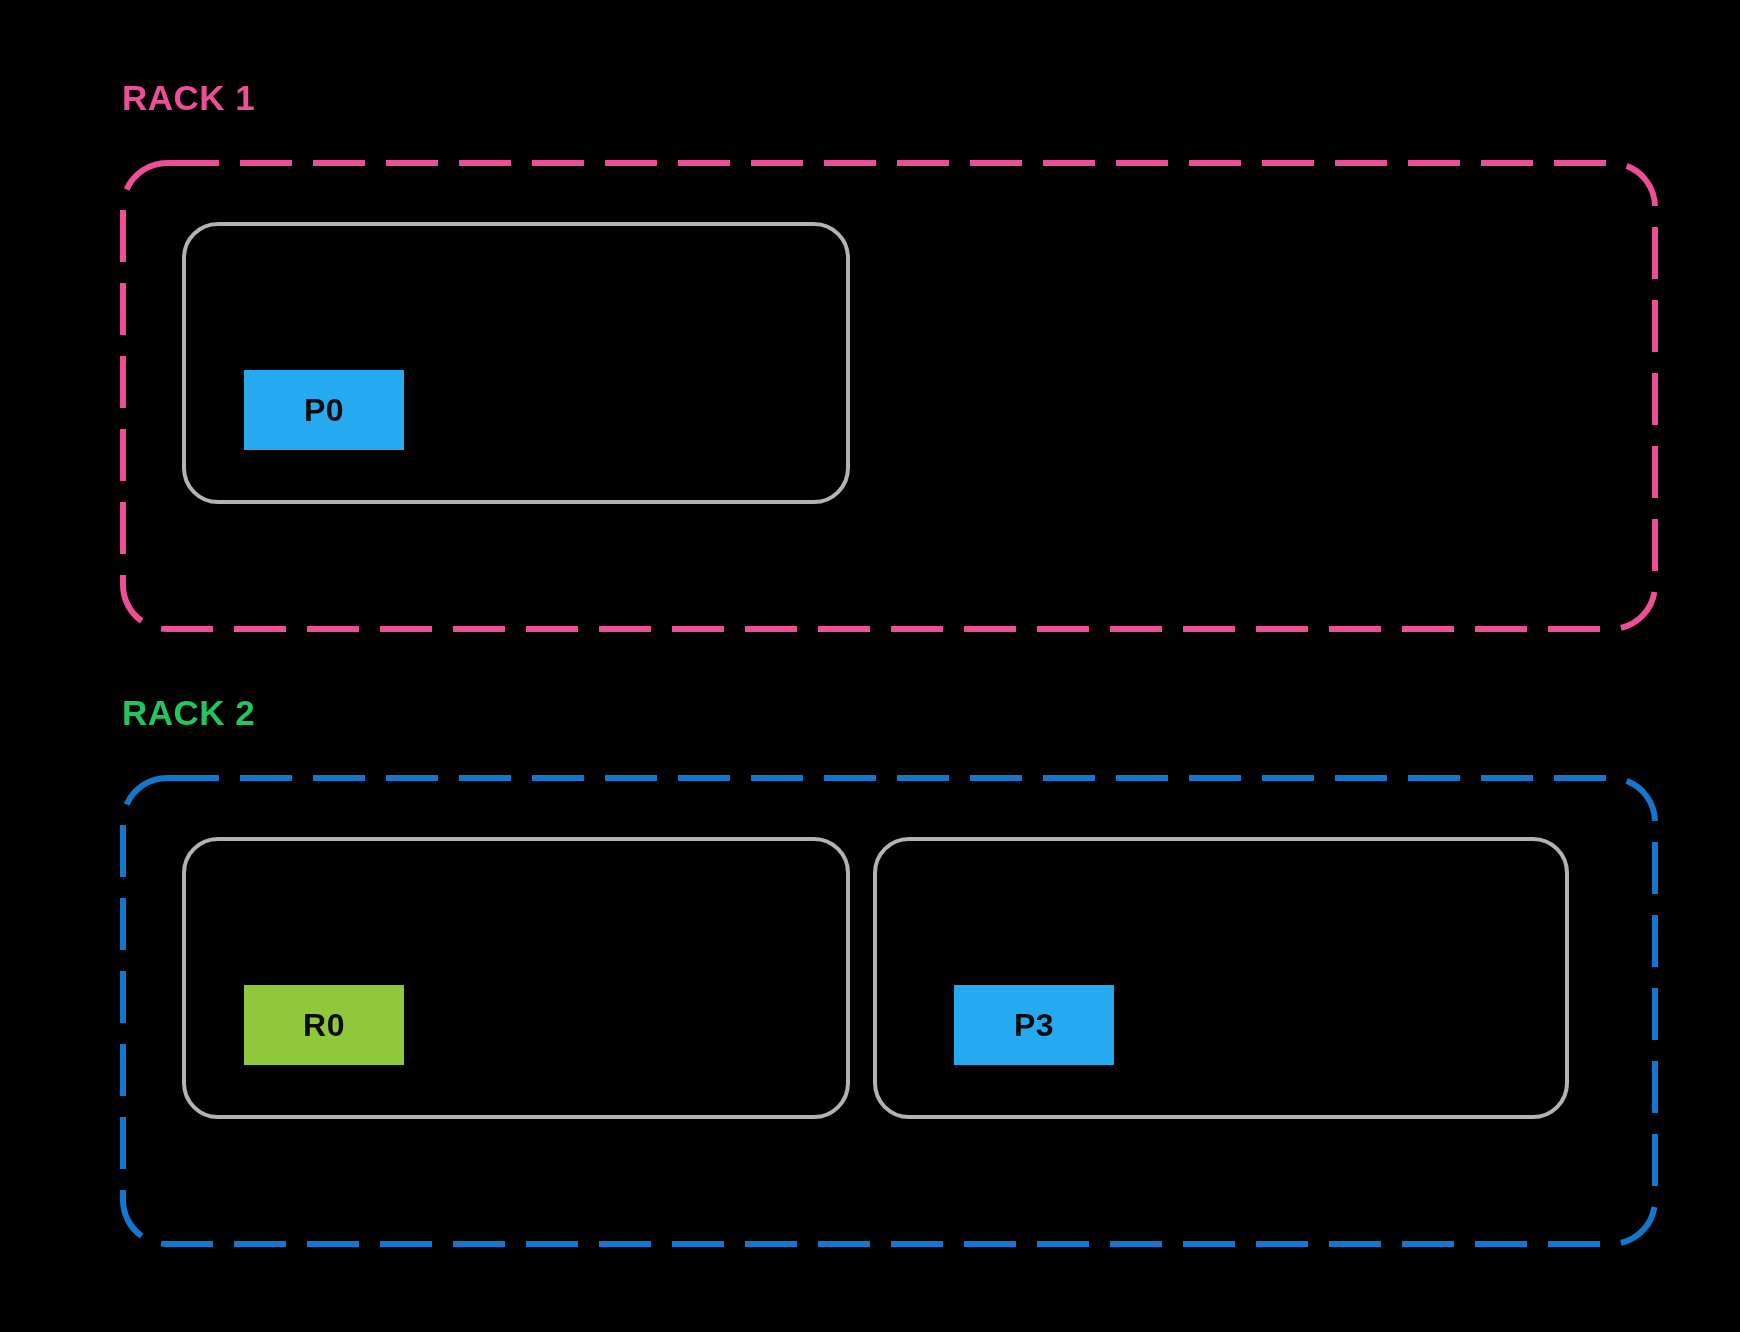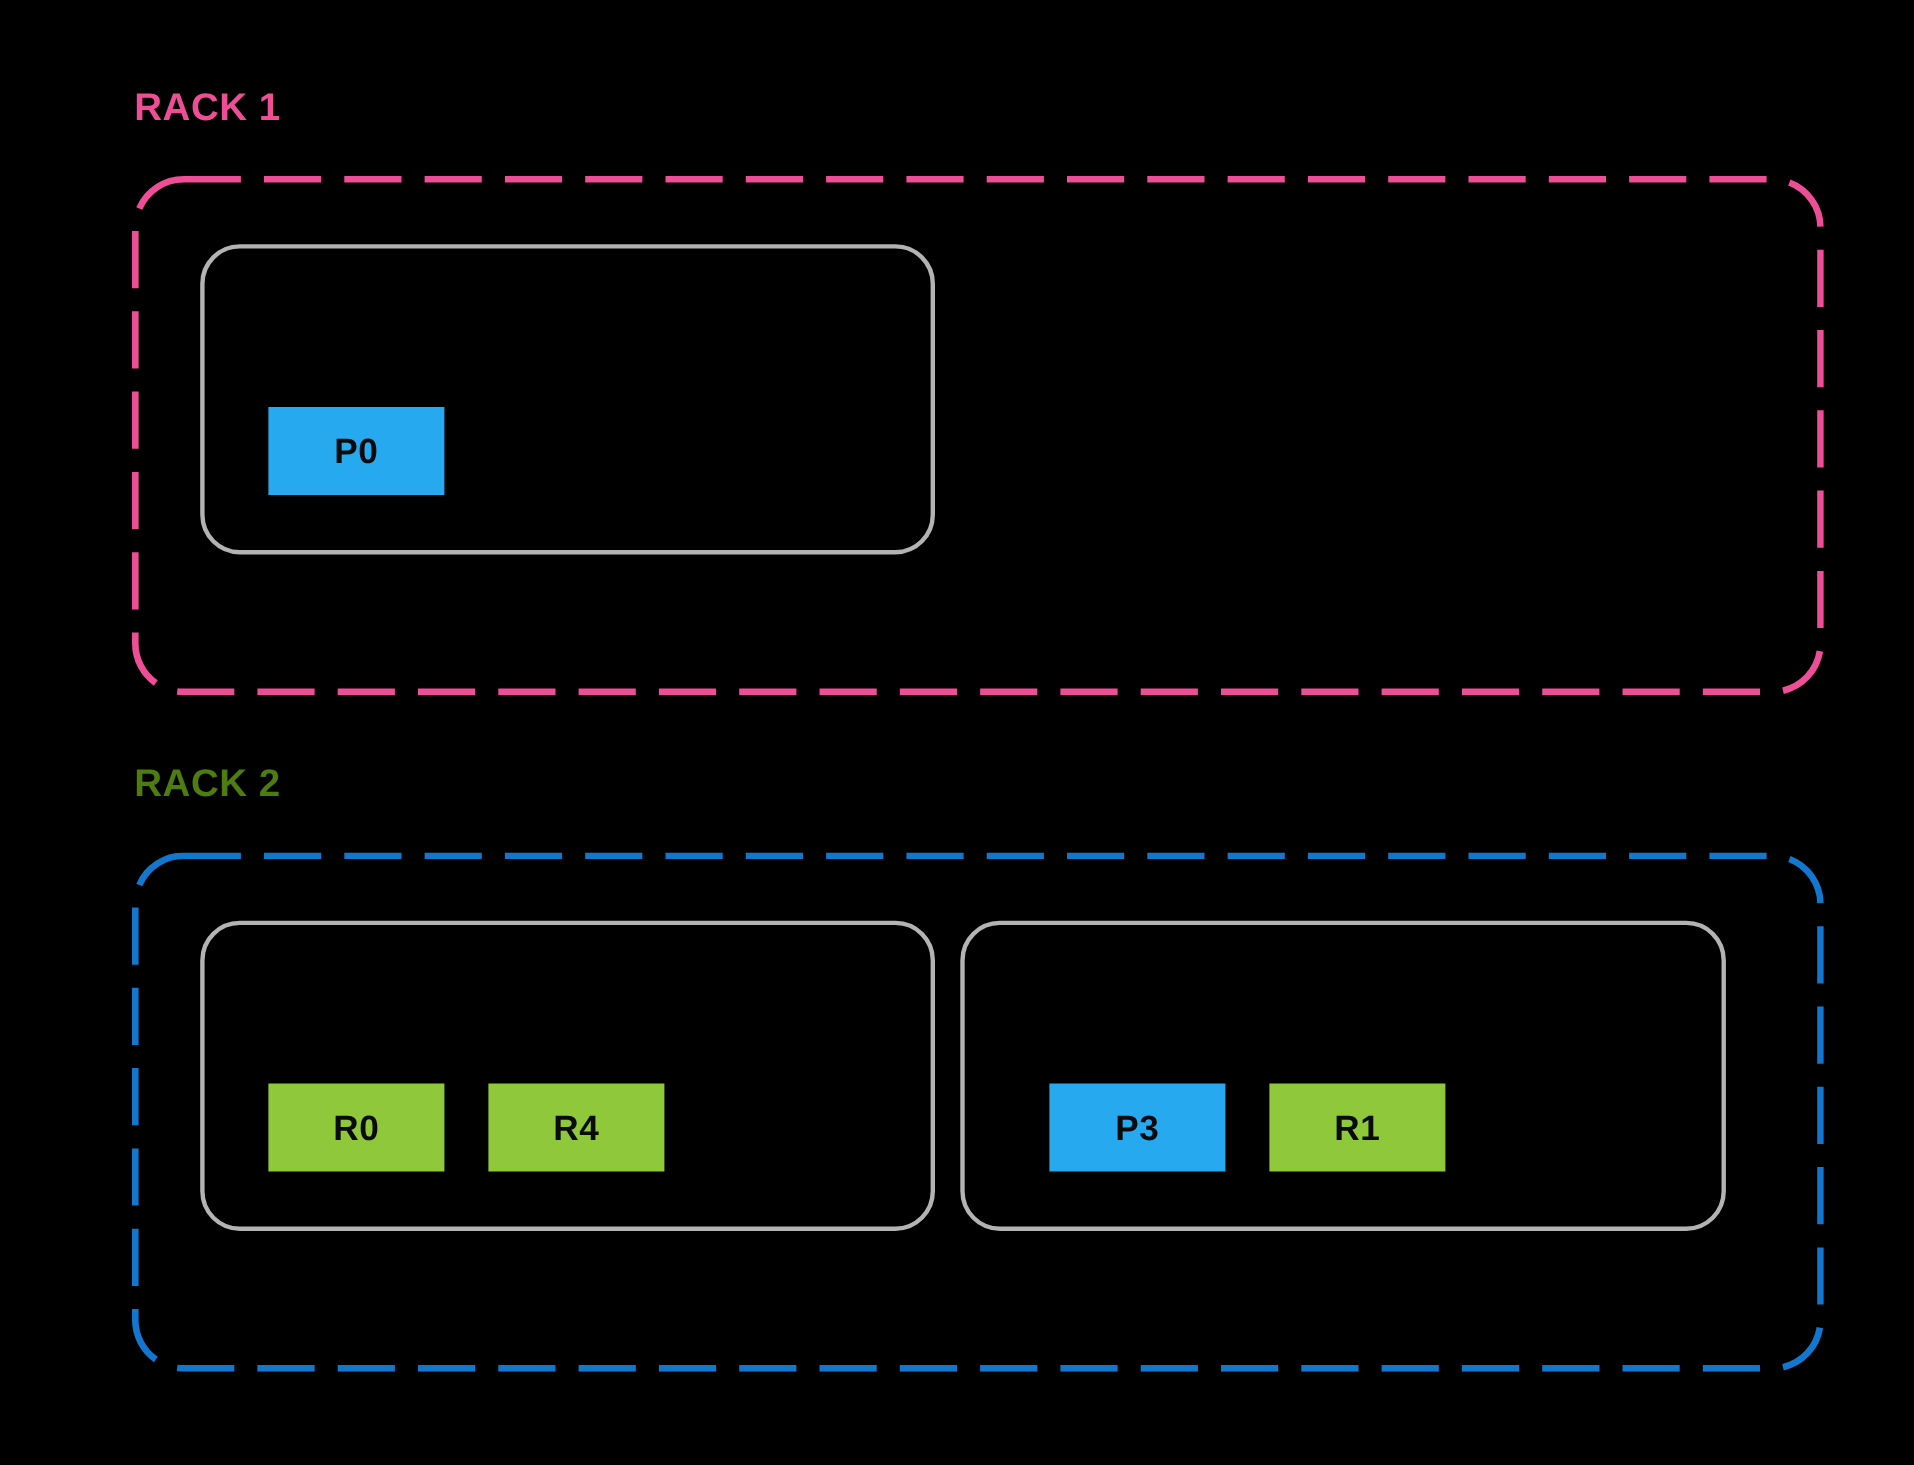--- a/index.html
+++ b/index.html
@@ -23,21 +23,21 @@
     position: absolute;
     top: -80px;
     left: 2px;
     margin: 0;
     font-size: 35px;
     font-weight: 700;
     letter-spacing: 0.5px;
     line-height: 1;
   }
   .rack-1 .rack-title { color: #EE4E96; }
-  .rack-2 .rack-title { color: #4d7c0f; }
+  .rack-2 .rack-title { color: #22c55e; }
   .rack-outline { position: absolute; top: 0; left: 0; }
   .rack-outline rect {
     fill: none;
     stroke-width: 6px;
     stroke-dasharray: 52 21;
   }
   .rack-1 .rack-outline rect { stroke: #EE4E96; }
   .rack-2 .rack-outline rect { stroke: #1377D0; }
   .nodes {
     position: absolute;
@@ -99,25 +99,23 @@
 
   <section class="rack rack-2">
     <h2 class="rack-title">RACK 2</h2>
     <svg class="rack-outline" width="1538" height="472" viewBox="0 0 1538 472">
       <rect x="3" y="3" width="1532" height="466" rx="44"></rect>
     </svg>
     <div class="nodes">
       <div class="node node-a">
         <div class="boxes">
           <div class="box replica">R0</div>
-          <div class="box replica">R4</div>
         </div>
       </div>
       <div class="node node-b">
         <div class="boxes">
           <div class="box primary">P3</div>
-          <div class="box replica">R1</div>
         </div>
       </div>
     </div>
   </section>
 
 </div>
 
 </body></html>

